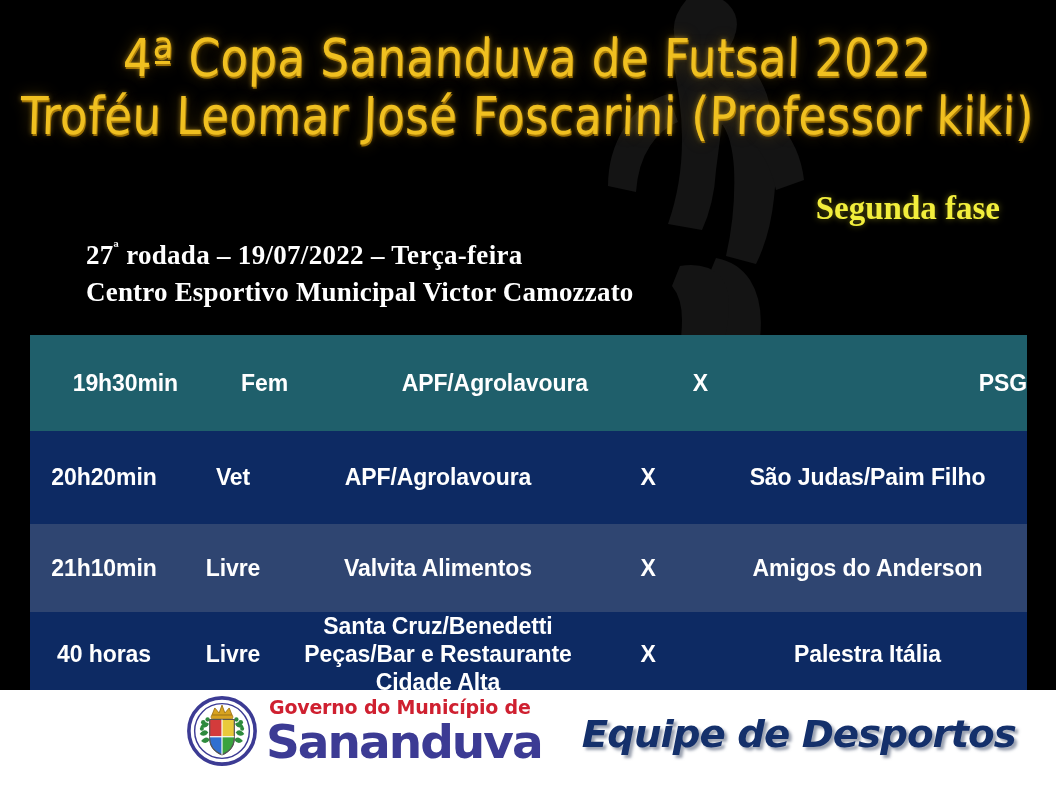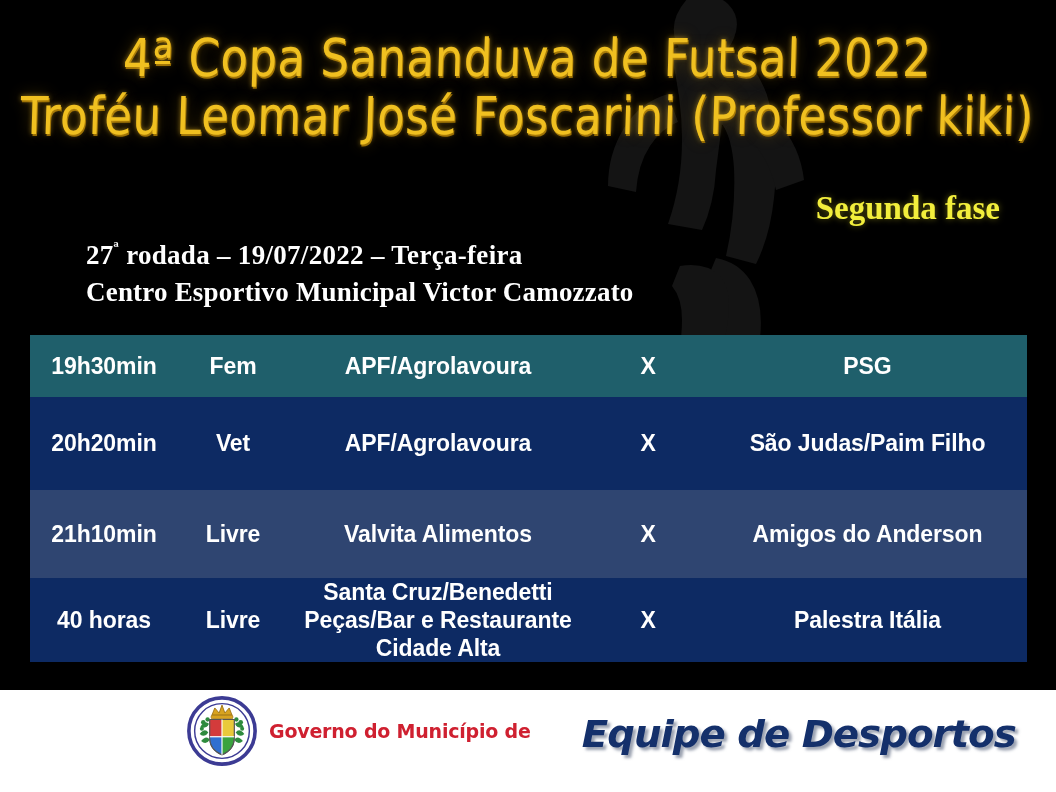--- a/index.html
+++ b/index.html
@@ -101,21 +101,21 @@
     letter-spacing: -0.1px;
     padding: 0;
     line-height: 1.22;
   }
   .col-time  { width: 148px; }
   .col-cat   { width: 110px; }
   .col-home  { width: 300px; }
   .col-x     { width: 120px; }
   .col-away  { width: 319px; }
 
-  tr.row-teal   td { background: #1f5f6b; height: 62px; }
+  tr.row-teal   td { background: #1f5f6b; height: 96px; text-align: right; }
   tr.row-navy   td { background: #0d2a63; height: 93px; }
   tr.row-slate  td { background: #2f4571; height: 88px; }
   tr.row-navy2  td { background: #0d2a63; height: 80px; }
 
   
   .footer {
     position: absolute;
     left: 0;
     bottom: 0;
     width: 1056px;
@@ -278,19 +278,20 @@
             <rect x="33" y="58" width="17" height="28" fill="#2f6fd0"></rect>
             <rect x="50" y="58" width="17" height="28" fill="#3aa33f"></rect>
           </g>
           <path d="M33 34 h34 v26 q0 16 -17 23 q-17 -7 -17 -23 z" fill="none" stroke="#555" stroke-width="1.4"></path>
           <line x1="50" y1="34" x2="50" y2="83" stroke="#ffffff" stroke-width="1.6"></line>
           <line x1="33" y1="58" x2="67" y2="58" stroke="#ffffff" stroke-width="1.6"></line>
         </g>
       </svg>
       <div class="brand-text">
         <span class="brand-gov">Governo do Município de</span>
+        <span class="brand-city">Sananduva</span>
       </div>
     </div>
 
     <div class="equipe">Equipe de Desportos</div>
   </div>
 
 </div>
 
 </body></html>

